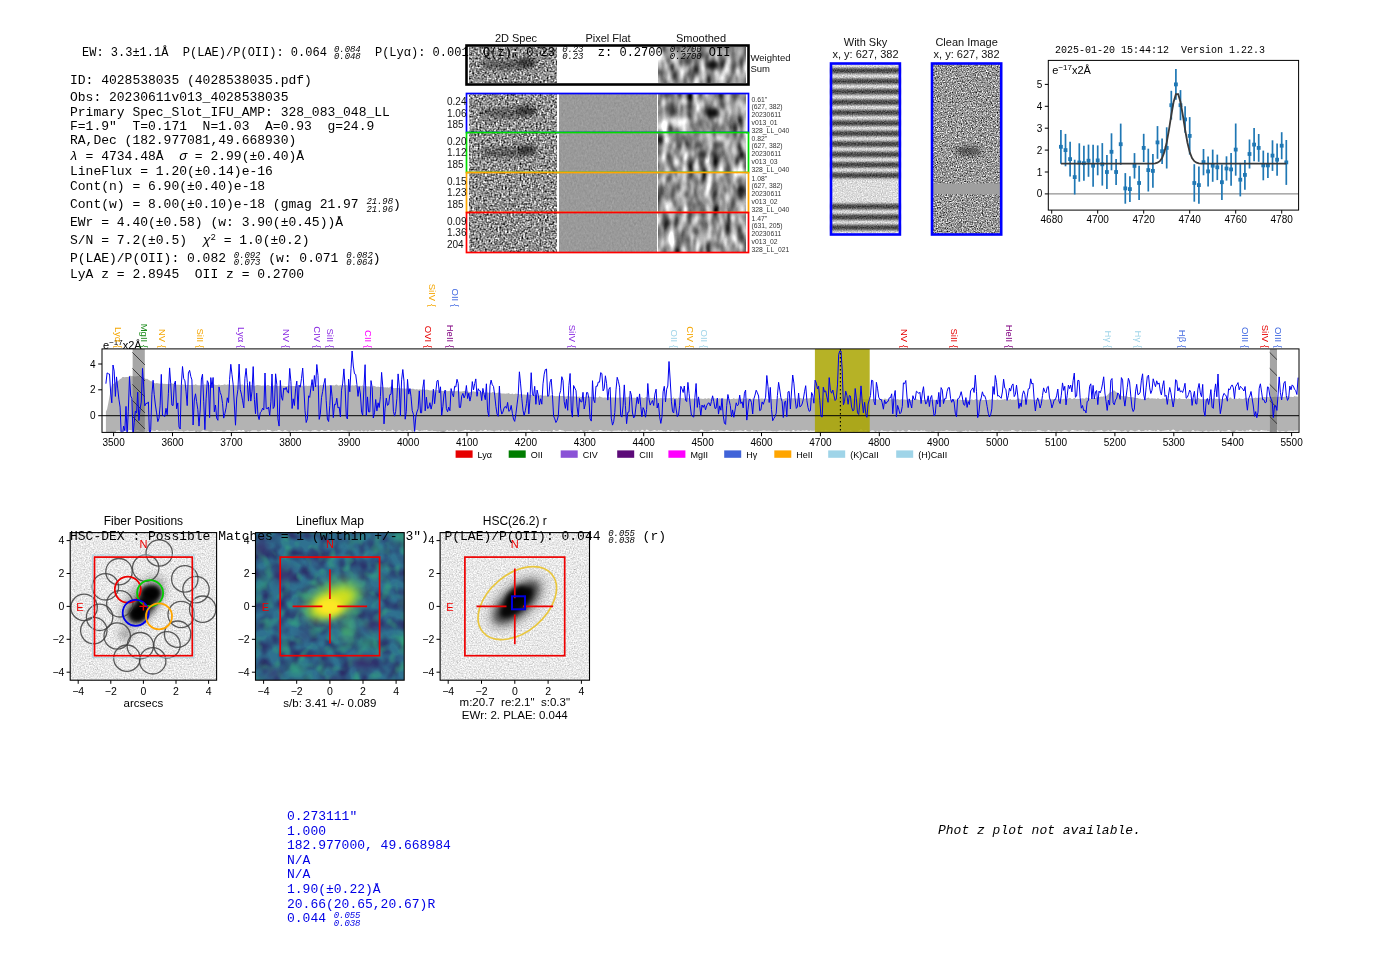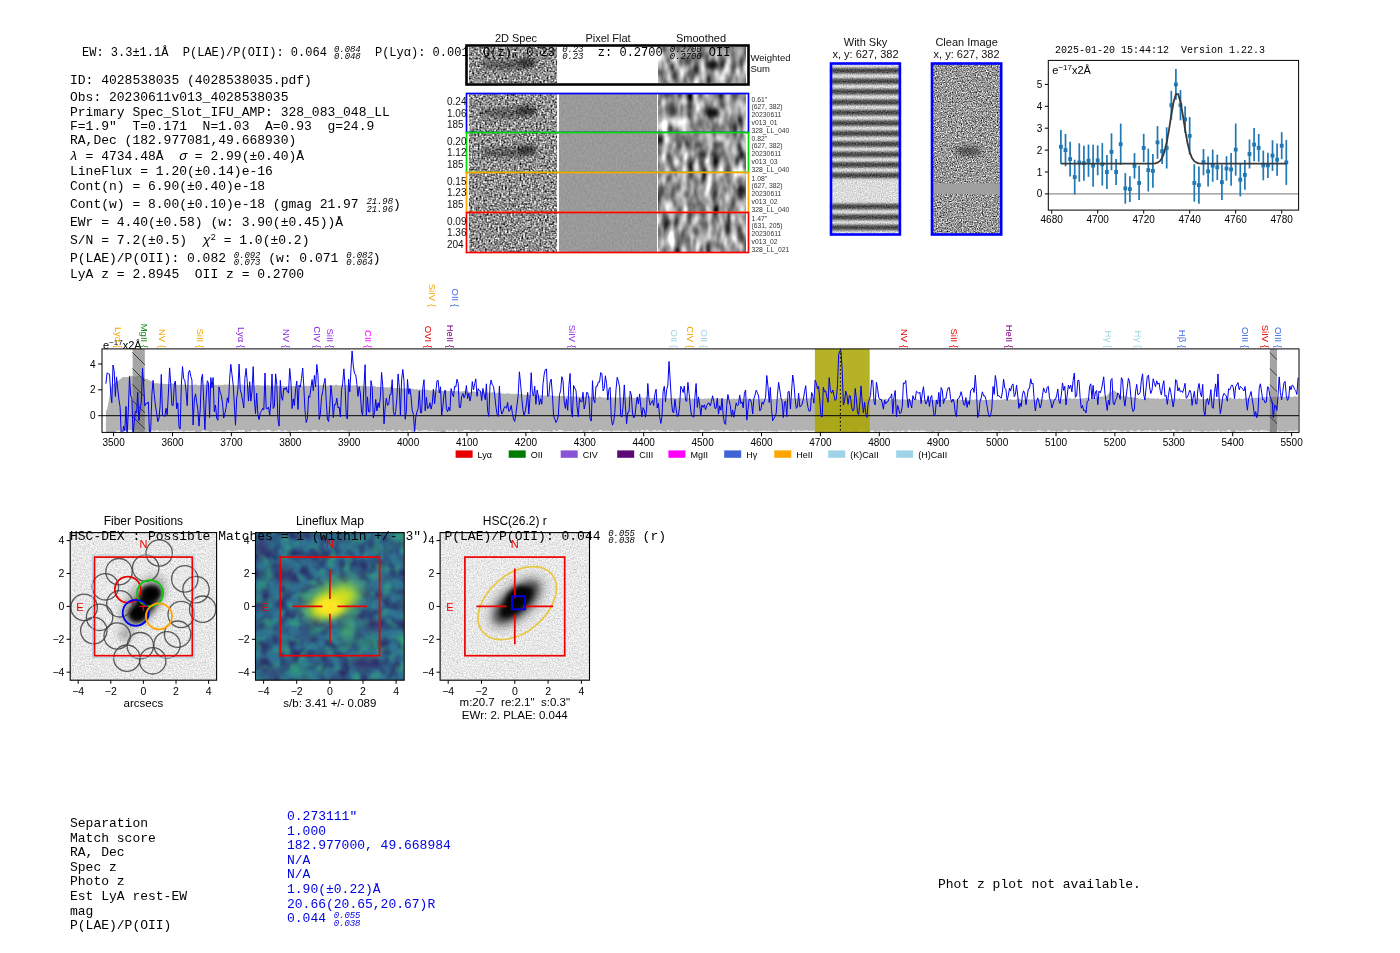--- a/index.html
+++ b/index.html
@@ -636,15 +636,14 @@
       <text x="449.9" y="610.5" font-size="11" text-anchor="middle" fill="#ee0000">E</text>
       <text x="143.4" y="707" font-size="11.5" text-anchor="middle">arcsecs</text>
       <text x="329.85" y="707" font-size="11.5" text-anchor="middle">s/b: 3.41 +/- 0.089</text>
       <text x="514.8" y="705.5" font-size="11.5" text-anchor="middle">m:20.7&nbsp;&nbsp;re:2.1"&nbsp;&nbsp;s:0.3"</text>
       <text x="514.8" y="719" font-size="11.5" text-anchor="middle">EWr: 2. PLAE: 0.044</text>
 </svg>
 <div class="abs mono" style="left:82px;top:3px;font-size:12px;">EW: 3.3±1.1Å&nbsp;&nbsp;P(LAE)/P(OII): 0.064 <span class="st"><span>0.084</span><span>0.048</span></span>&nbsp;&nbsp;P(Lyα): 0.001&nbsp;&nbsp;Q(z): 0.23 <span class="st"><span>0.23</span><span>0.23</span></span>&nbsp;&nbsp;z: 0.2700 <span class="st"><span>0.2700</span><span>0.2700</span></span> OII</div>
 <div class="abs mono" style="left:1055px;top:2px;font-size:10px;">2025-01-20 15:44:12&nbsp;&nbsp;Version 1.22.3</div>
 <div class="abs mono" id="idb" style="left:70px;top:31.2px;font-size:13px;"><div style="margin-top:0px">ID: 4028538035 (4028538035.pdf)</div><div style="margin-top:3.7px">Obs: 20230611v013_4028538035</div><div style="margin-top:1.7px">Primary Spec_Slot_IFU_AMP: 328_083_048_LL</div><div style="margin-top:1.1px">F=1.9"&nbsp;&nbsp;T=0.171&nbsp;&nbsp;N=1.03&nbsp;&nbsp;A=0.93&nbsp;&nbsp;g=24.9</div><div style="margin-top:1.2px">RA,Dec (182.977081,49.668930)</div><div style="margin-top:3.2px"><i>λ</i> = 4734.48Å&nbsp;&nbsp;<i>σ</i> = 2.99(±0.40)Å</div><div style="margin-top:2.4px">LineFlux = 1.20(±0.14)e-16</div><div style="margin-top:1.9px">Cont(n) = 6.90(±0.40)e-18</div><div style="margin-top:4.8px">Cont(w) = 8.00(±0.10)e-18 (gmag 21.97 <span class="st"><span>21.98</span><span>21.96</span></span>)</div><div style="margin-top:4.4px">EWr = 4.40(±0.58) (w: 3.90(±0.45))Å</div><div style="margin-top:5.0px">S/N = 7.2(±0.5)&nbsp;&nbsp;<i>χ</i><span class="sup2">2</span> = 1.0(±0.2)</div><div style="margin-top:5.6px">P(LAE)/P(OII): 0.082 <span class="st"><span>0.092</span><span>0.073</span></span> (w: 0.071 <span class="st"><span>0.082</span><span>0.064</span></span>)</div><div style="margin-top:3.2px">LyA z = 2.8945&nbsp;&nbsp;OII z = 0.2700</div></div>
 <div class="abs mono" style="left:70px;top:486px;font-size:13px;">HSC-DEX : Possible Matches = 1 (within +/- 3")&nbsp;&nbsp;P(LAE)/P(OII): 0.044 <span class="st"><span>0.055</span><span>0.038</span></span> (r)</div>
-<div class="abs mono" id="tlab" style="left:70px;top:774px;font-size:13px;"><div>Separation</div><div>Match score</div><div>RA, Dec</div><div>Spec z</div><div>Photo z</div><div>Est LyA rest-EW</div><div>mag</div><div>P(LAE)/P(OII)</div></div>
 <div class="abs mono" id="tval" style="left:287px;top:767px;font-size:13px;"><div>0.273111"</div><div>1.000</div><div>182.977000, 49.668984</div><div>N/A</div><div>N/A</div><div>1.90(±0.22)Å</div><div>20.66(20.65,20.67)R</div><div>0.044 <span class="st"><span>0.055</span><span>0.038</span></span></div></div>
-<div class="abs mono" style="left:938px;top:834px;font-size:13px;">Phot z plot not available.</div>
+<div class="abs mono" style="left:938px;top:780px;font-size:13px;font-style:italic;">Phot z plot not available.</div>
 </div>
 </body></html>

